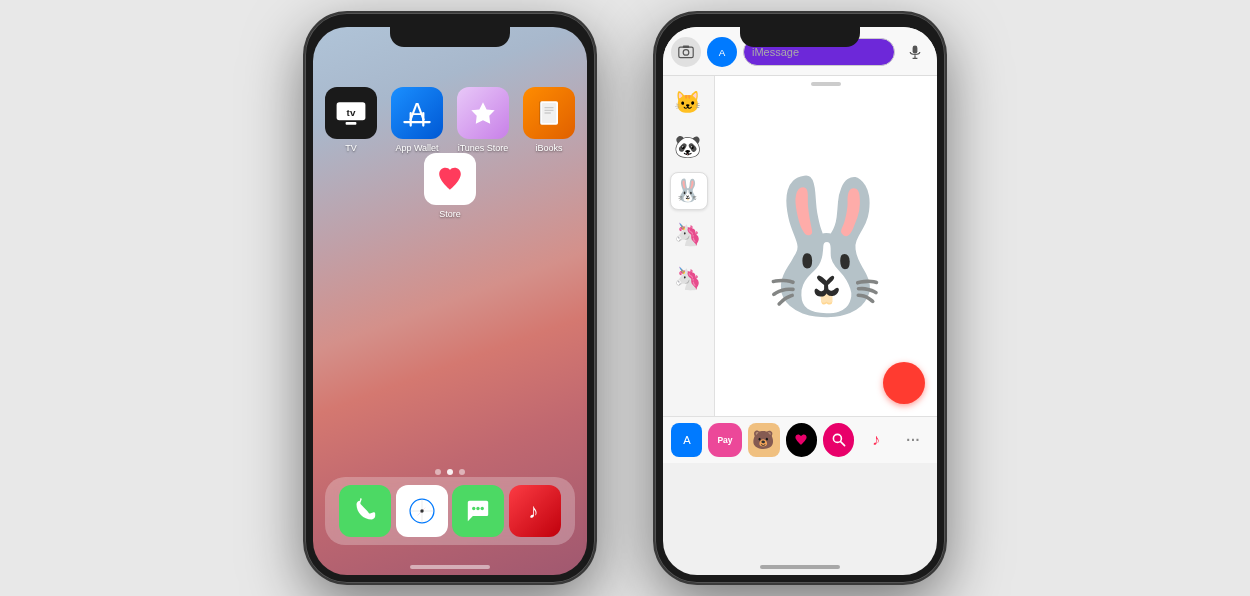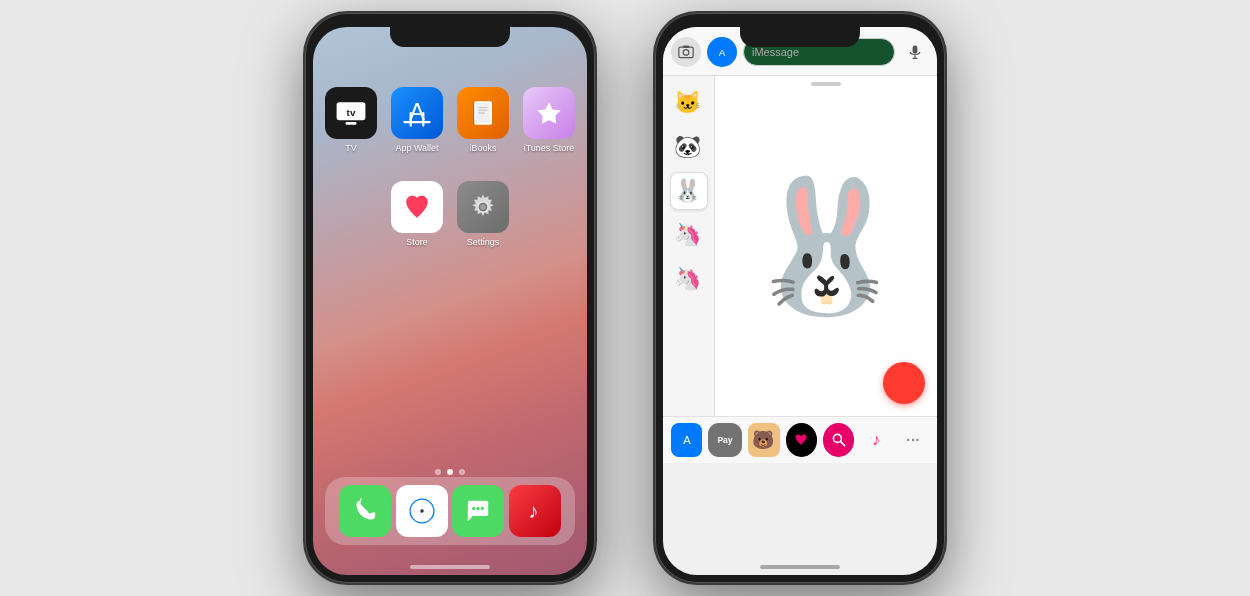--- a/index.html
+++ b/index.html
@@ -50,21 +50,21 @@
     }
 
     
     .app-grid {
       position: absolute;
       top: 60px;
       left: 0; right: 0;
       display: flex;
       flex-direction: column;
       align-items: center;
-      gap: 28px;
+      gap: 0;
       padding: 0 16px;
     }
     .app-row {
       display: flex;
       gap: 14px;
       justify-content: center;
     }
     .app-icon-wrap {
       display: flex;
       flex-direction: column;
@@ -183,21 +183,21 @@
       color: white;
     }
     .message-input {
       flex: 1;
       height: 28px;
       border: 1px solid #ccc;
       border-radius: 14px;
       padding: 0 8px;
       font-size: 11px;
       color: #999;
-      background: #14532d;
+      background: #6d28d9;
       display: flex;
       align-items: center;
     }
     .mic-btn {
       width: 28px; height: 28px;
       display: flex; align-items: center; justify-content: center;
       font-size: 14px;
       color: #555;
     }
 
@@ -270,21 +270,21 @@
       align-items: center;
       gap: 6px;
     }
     .toolbar-btn {
       width: 34px; height: 34px;
       border-radius: 8px;
       display: flex; align-items: center; justify-content: center;
       font-size: 18px;
     }
     .tb-appstore { background: #007aff; color: white; border-radius: 8px; }
-    .tb-applepay { background: #737373; color: white; border-radius: 11px; font-size: 8px; font-weight: 600; }
+    .tb-applepay { background: #ec4899; color: white; border-radius: 11px; font-size: 8px; font-weight: 600; }
     .tb-animoji { background: #f0c080; border-radius: 8px; }
     .tb-heart { background: black; border-radius: 50%; color: #e8006a; }
     .tb-search { background: #e8006a; border-radius: 50%; color: white; font-size: 14px; }
     .tb-music { color: #ff2d55; font-size: 16px; }
     .tb-more { color: #888; font-size: 14px; font-weight: bold; }
 
     
     .home-indicator {
       position: absolute;
       bottom: 6px;
@@ -326,69 +326,58 @@
           <div class="app-icon-wrap">
             <div class="app-icon icon-appstore">
               <svg viewBox="0 0 40 40" width="36" height="36">
                 <text x="20" y="28" text-anchor="middle" fill="white" font-size="26" font-weight="300" font-family="sans-serif">A</text>
                 <line x1="6" y1="30" x2="34" y2="30" stroke="white" stroke-width="2.5" stroke-linecap="round"></line>
                 <line x1="13" y1="20" x2="13" y2="34" stroke="white" stroke-width="2.5" stroke-linecap="round"></line>
                 <line x1="27" y1="20" x2="27" y2="34" stroke="white" stroke-width="2.5" stroke-linecap="round"></line>
               </svg>
             </div>
             <span class="app-label">App Wallet</span>
+          </div>
+
+          <div class="app-icon-wrap">
+            <div class="app-icon icon-itunes">
+              <svg viewBox="0 0 40 40" width="36" height="36">
+                <polygon points="20,8 24,16 33,17 27,23 28,32 20,28 12,32 13,23 7,17 16,16" fill="white"></polygon>
+              </svg>
+            </div>
+            <span class="app-label">iTunes Store</span>
           </div>
 
           <div class="app-icon-wrap">
             <div class="app-icon icon-ibooks">
               <svg viewBox="0 0 40 40" width="36" height="36">
                 <rect x="10" y="7" width="20" height="26" rx="2" fill="white"></rect>
                 <rect x="12" y="9" width="16" height="22" rx="1" fill="#f0f0f0"></rect>
                 <line x1="15" y1="14" x2="25" y2="14" stroke="#ccc" stroke-width="1.5"></line>
                 <line x1="15" y1="17" x2="25" y2="17" stroke="#ccc" stroke-width="1.5"></line>
                 <line x1="15" y1="20" x2="22" y2="20" stroke="#ccc" stroke-width="1.5"></line>
                 <rect x="9" y="7" width="2" height="26" rx="1" fill="rgba(0,0,0,0.15)"></rect>
               </svg>
             </div>
             <span class="app-label">iBooks</span>
           </div>
-
-          <div class="app-icon-wrap">
-            <div class="app-icon icon-itunes">
-              <svg viewBox="0 0 40 40" width="36" height="36">
-                <polygon points="20,8 24,16 33,17 27,23 28,32 20,28 12,32 13,23 7,17 16,16" fill="white"></polygon>
-              </svg>
-            </div>
-            <span class="app-label">iTunes Store</span>
-          </div>
         </div>
 
         <div class="app-row">
 
           <div class="app-icon-wrap">
             <div class="app-icon icon-health">
               <svg viewBox="0 0 40 40" width="36" height="36">
                 <path d="M20 32 C20 32 8 22 8 14.5 C8 10.5 11 7.5 15 7.5 C17 7.5 19 8.5 20 10 C21 8.5 23 7.5 25 7.5 C29 7.5 32 10.5 32 14.5 C32 22 20 32 20 32Z" fill="#ff3b5c"></path>
               </svg>
             </div>
             <span class="app-label">Store</span>
           </div>
 
 
-          <div class="app-icon-wrap">
-            <div class="app-icon icon-settings">
-              <svg viewBox="0 0 40 40" width="36" height="36">
-                <circle cx="20" cy="20" r="6" fill="white"></circle>
-                <path d="M20 6 L22 10 L26 8 L26 12 L30 12 L28 16 L32 18 L28 20 L30 24 L26 24 L26 28 L22 26 L20 30 L18 26 L14 28 L14 24 L10 24 L12 20 L8 18 L12 16 L10 12 L14 12 L14 8 L18 10 Z" fill="white" opacity="0.7"></path>
-                <circle cx="20" cy="20" r="5" fill="#7a7a7a"></circle>
-                <circle cx="20" cy="20" r="3" fill="#a0a0a0"></circle>
-              </svg>
-            </div>
-            <span class="app-label">Settings</span>
-          </div>
         </div>
       </div>
 
       <div class="page-dots">
         <div class="dot"></div>
         <div class="dot active"></div>
         <div class="dot"></div>
       </div>
 
       <div class="dock">

